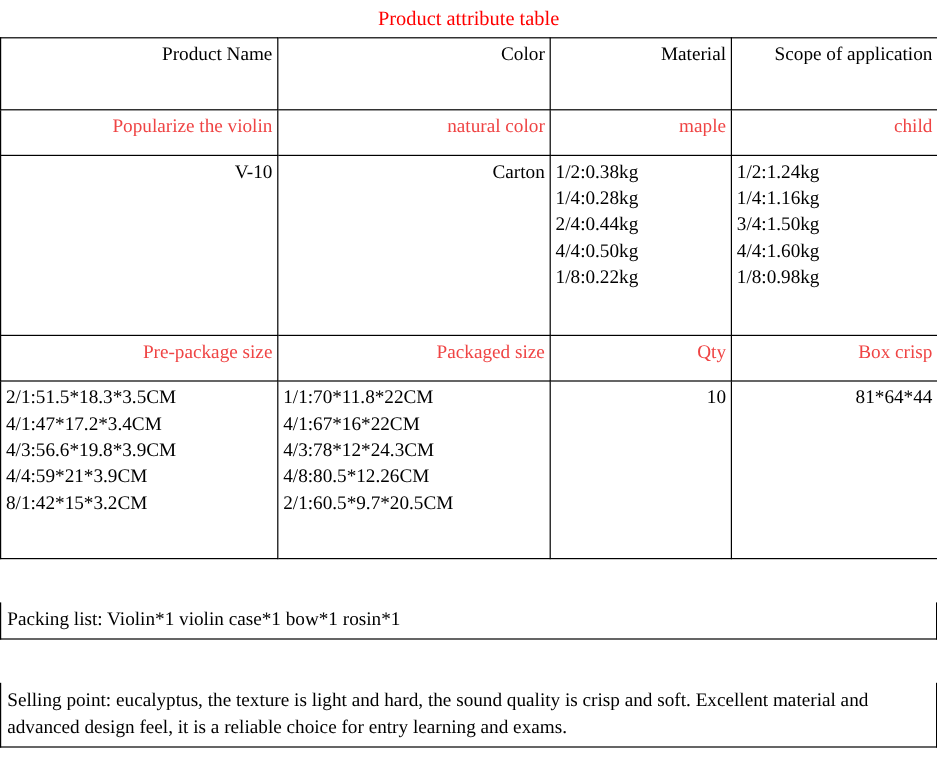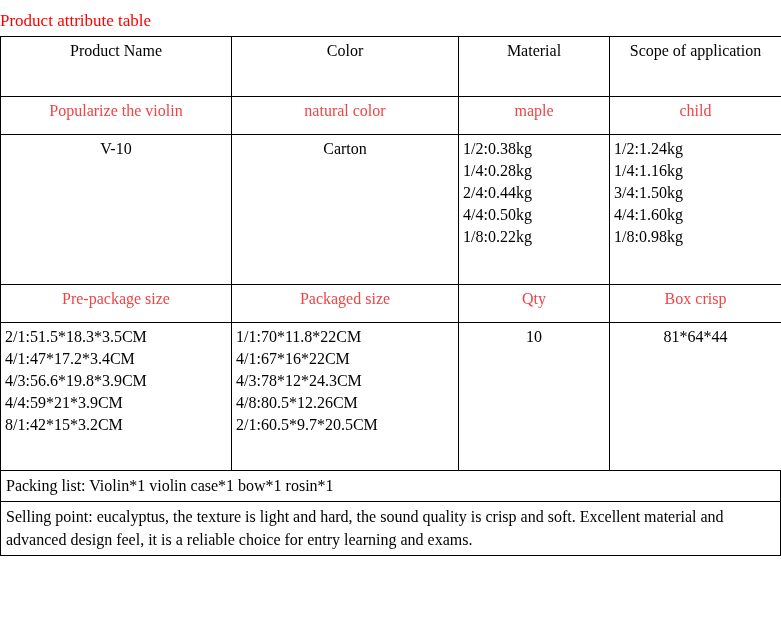--- a/index.html
+++ b/index.html
@@ -14,42 +14,42 @@
     color: #000000;
     overflow: hidden;
   }
   .page {
     width: 781px;
     height: 634px;
     position: relative;
     box-sizing: border-box;
   }
   .doc-title {
-    text-align: left;
+    text-align: center;
     color: #ff0000;
     font-size: 17px;
     line-height: 26px;
-    padding-top: 8px;
+    padding-top: 3px;
     padding-bottom: 2px;
     font-family: "Liberation Serif", serif;
   }
   table.attr {
     border-collapse: collapse;
     width: 781px;
     table-layout: fixed;
   }
   table.attr td {
     border: 1px solid #000000;
     font-size: 16px;
     line-height: 22px;
     vertical-align: top;
     padding: 3px 4px 4px 4px;
     font-family: "Liberation Serif", serif;
   }
-  .c-center { text-align: center; }
+  .c-center { text-align: right; }
   .c-left { text-align: left; margin-left: 8px; }
   .red { color: #ef4444; }
   .black { color: #000000; }
   .cell-lines div {
     white-space: nowrap;
   }
   .tall { height: 150px; }
   .midtall { height: 148px; }
   .hdr-row td { height: 52px; vertical-align: middle; }
   .row-mid td { height: 30px; vertical-align: middle; }
@@ -58,20 +58,21 @@
   }
   .bottom-block .line {
     border-left: 1px solid #000000;
     border-right: 1px solid #000000;
     border-bottom: 1px solid #000000;
     font-size: 16px;
     line-height: 23px;
     padding: 3px 13px 4px 5px;
     box-sizing: border-box;
     font-family: "Liberation Serif", serif;
+    margin-top: 36px;
   }
   .bottom-block .line.first {
     border-top: none;
   }
   .nowrapline { white-space: nowrap; }
 </style>
 </head>
 <body>
 
 <div class="page">

